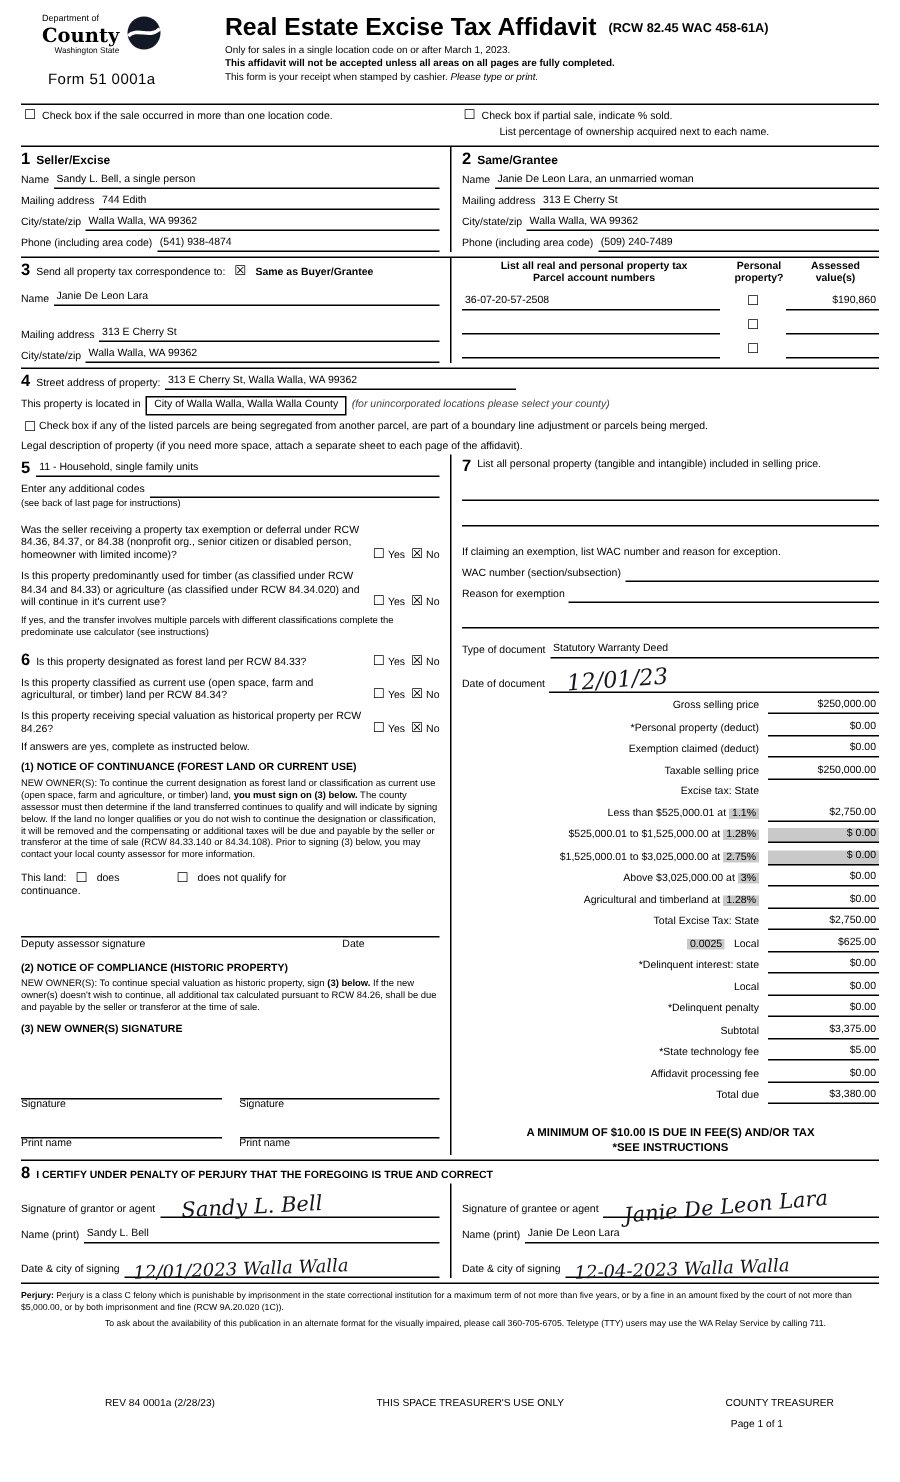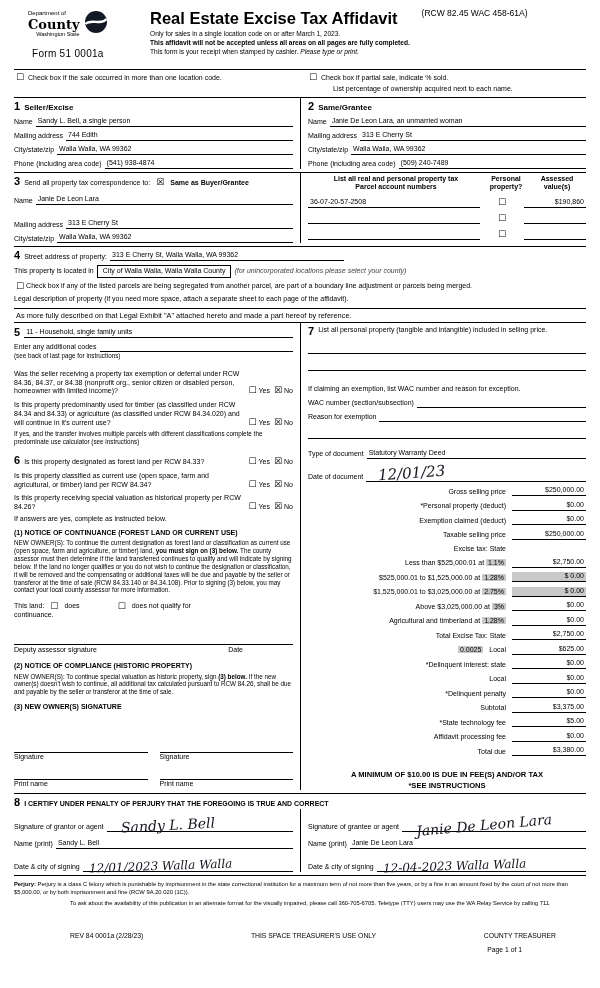--- a/index.html
+++ b/index.html
@@ -12,23 +12,23 @@
   .colL{width:50%;padding-right:7px;box-sizing:border-box}
   .colR{width:50%;border-left:1px solid #000;padding-left:7px;box-sizing:border-box}
   
   .header{position:relative;height:58px}
   .brand{position:absolute;left:14px;top:2px;display:flex;gap:5px;align-items:flex-start}
   .dept-of{font-size:6px}
   .dept-name{font-family:"DejaVu Serif",serif;font-weight:bold;font-size:13px;line-height:1}
   .dept-sub{font-size:5.5px;text-align:right}
   .formno{position:absolute;left:18px;top:40px;font-size:10px;letter-spacing:.3px}
   .titlewrap{margin-left:136px}
-  .titlerow{display:flex;align-items:flex-start;gap:24px}
+  .titlerow{display:flex;align-items:center;gap:8px}
   .title{font-size:16.5px;font-weight:bold;white-space:nowrap}
-  .rcw{font-size:8.5px;font-weight:normal;white-space:nowrap}
+  .rcw{font-size:8.5px;font-weight:bold;white-space:nowrap}
   .note{font-size:6.6px;margin-top:1px}
   
   .fld{display:flex;align-items:flex-end;margin-top:4px}
   .lbl{white-space:nowrap;padding-right:3px}
   .val{flex:1;border-bottom:1px solid #000;padding:0 2px;min-height:9px;position:relative}
   .shead{display:flex;align-items:baseline;gap:4px;margin-top:3px}
   .num{font-weight:bold;font-size:11px;line-height:1}
   .stitle{font-weight:bold;font-size:8px}
   .cbx{font-family:"DejaVu Sans",sans-serif;font-size:9px;line-height:1;margin:0 2px;display:inline-block}
   .checksrow{margin-top:3px;min-height:20px}
@@ -251,21 +251,20 @@
       <span>This property is located in</span>
       <span class="locbox">City of Walla Walla, Walla Walla County</span>
       <span class="i gray">(for unincorporated locations please select your county)</span>
     </div>
     <div class="segrow">
       <span class="cbx">☐</span>
       <span>Check box if any of the listed parcels are being segregated from another parcel, are part of a boundary line adjustment or parcels being merged.</span>
     </div>
     <div style="margin-top:4px">Legal description of property (if you need more space, attach a separate sheet to each page of the affidavit).</div>
   </div>
-  <div class="legalbox">As more fully described on that Legal Exhibit "A" attached hereto and made a part hereof by reference.</div>
 
   <div class="row main">
 
     <div class="colL">
       <div class="fld" style="margin-top:4px">
         <span class="num" style="margin-right:4px">5</span>
         <span class="val">11 - Household, single family units</span>
       </div>
       <div class="fld">
           <span class="lbl">Enter any additional codes</span>

